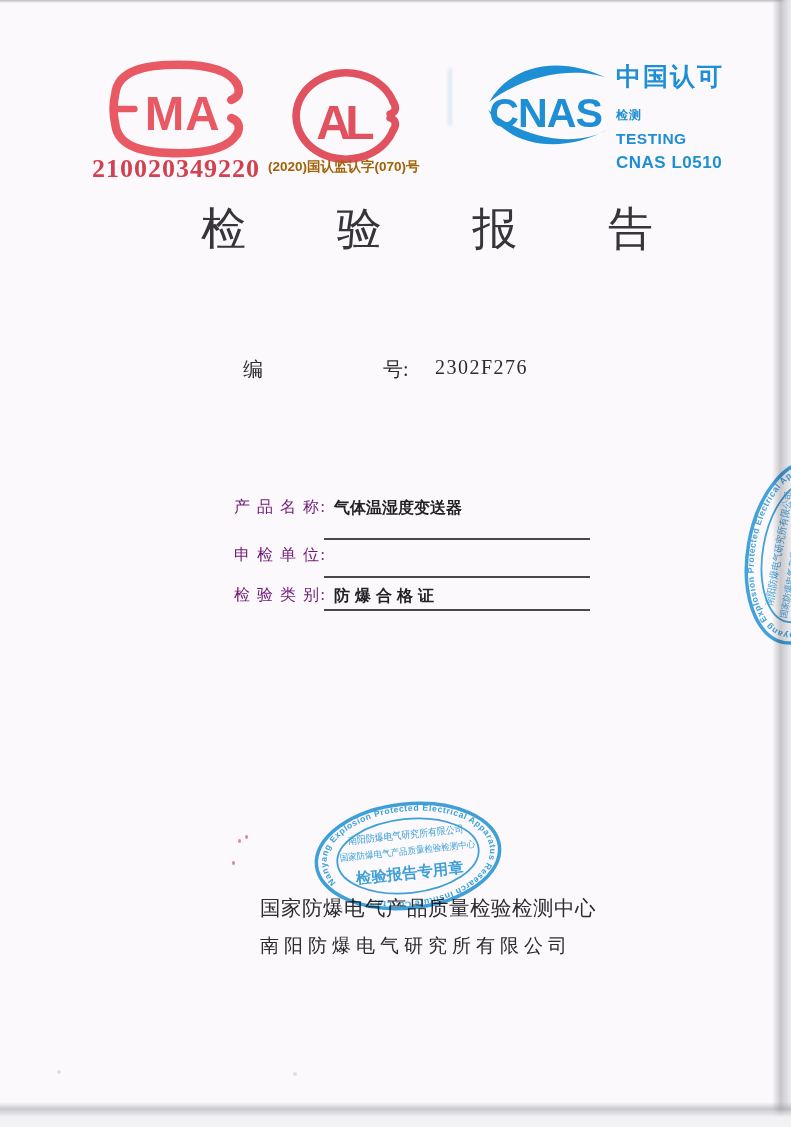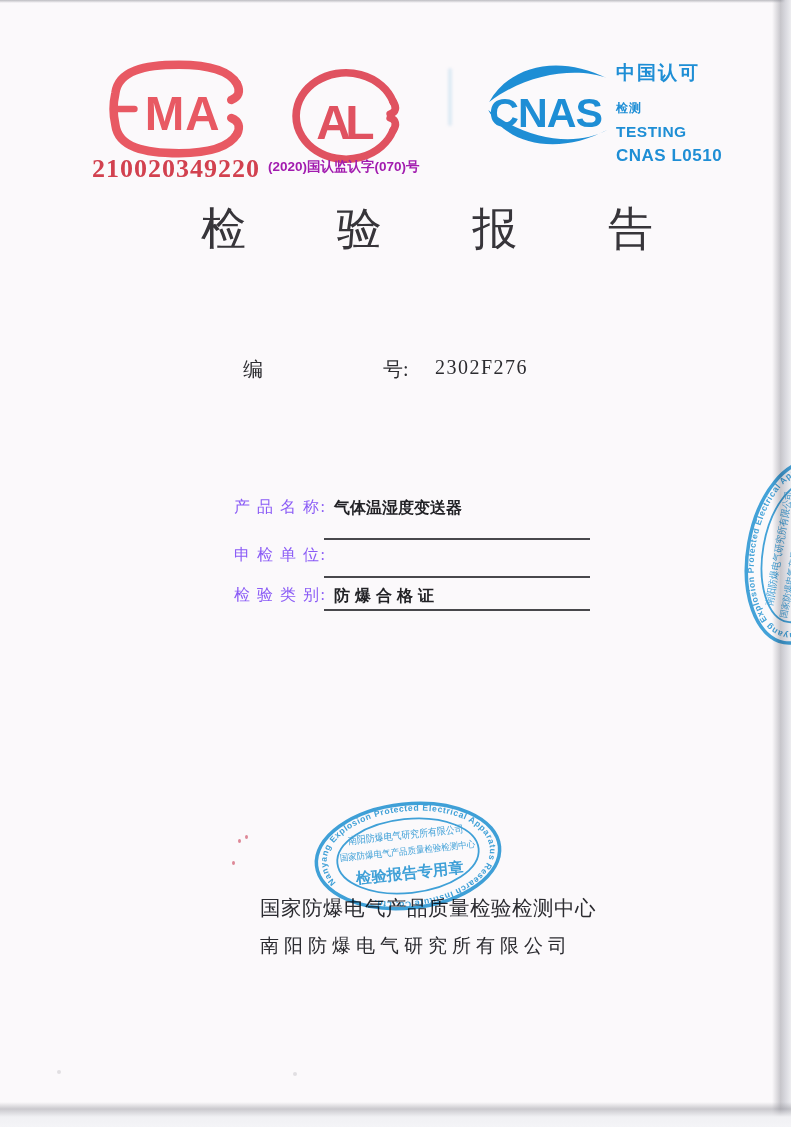--- a/index.html
+++ b/index.html
@@ -8,41 +8,41 @@
     background:#fbf9fb;
     font-family:"Liberation Serif","DejaVu Serif",serif;
   }
   .abs{position:absolute;}
   
   .cma-number{
     left:92px;top:154px;font-size:26px;font-weight:600;letter-spacing:1px;
     color:#d2414f;font-family:"Liberation Serif","DejaVu Serif",serif;
   }
   .cal-caption{
-    left:268px;top:158px;font-size:13.5px;font-weight:700;color:#a21caf;
+    left:268px;top:158px;font-size:13.5px;font-weight:700;color:#a16207;
     font-family:"Liberation Sans","DejaVu Sans",sans-serif;letter-spacing:0px;
   }
   .cnas-info{left:616px;top:60px;color:#1e8ed5;font-family:"Liberation Sans","DejaVu Sans",sans-serif;}
-  .cnas-info .l1{font-size:19px;font-weight:700;letter-spacing:2px;}
+  .cnas-info .l1{font-size:25px;font-weight:700;letter-spacing:2px;}
   .cnas-info .l2{font-size:12px;font-weight:700;margin-top:14px;letter-spacing:1px;}
   .cnas-info .l3{font-size:15.5px;font-weight:700;margin-top:6px;letter-spacing:.5px;}
   .cnas-info .l4{font-size:17px;font-weight:700;margin-top:5px;letter-spacing:.5px;}
   
   .title-row{
     left:201px;top:199px;width:452px;display:flex;justify-content:space-between;
     font-size:45px;font-weight:500;color:#37353a;
   }
   
   .repno{top:356px;font-size:20px;color:#2c2c30;}
   .repno.f1{left:243px;}
   .repno.f2{left:383px;}
   .repno.val{left:435px;letter-spacing:1.5px;}
   
   .f-label{
-    left:234px;font-size:16px;color:#8b5cf6;letter-spacing:1.5px;white-space:pre;
+    left:234px;font-size:16px;color:#701a75;letter-spacing:1.5px;white-space:pre;
   }
   .f-value{
     left:334px;font-size:16px;font-weight:700;color:#222226;
     font-family:"Liberation Sans","DejaVu Sans",sans-serif;white-space:pre;
   }
   .f-value.sp{letter-spacing:5px;}
   .f-line{left:324px;width:266px;height:2px;background:#48484c;}
   
   .footer1{left:260px;top:894px;font-size:20.5px;letter-spacing:.5px;color:#2b2b30;white-space:pre;}
   .footer2{left:260px;top:933px;font-size:19px;letter-spacing:5px;color:#2b2b30;white-space:pre;}

